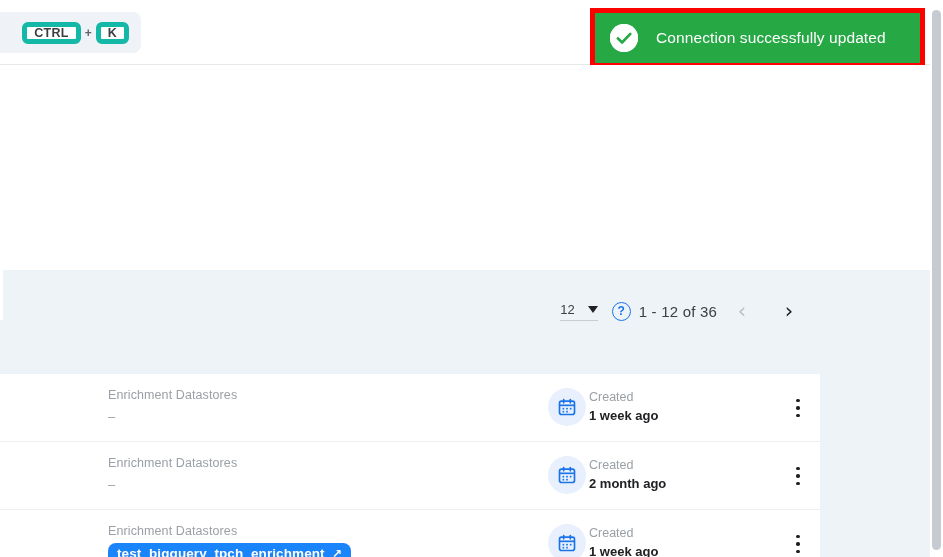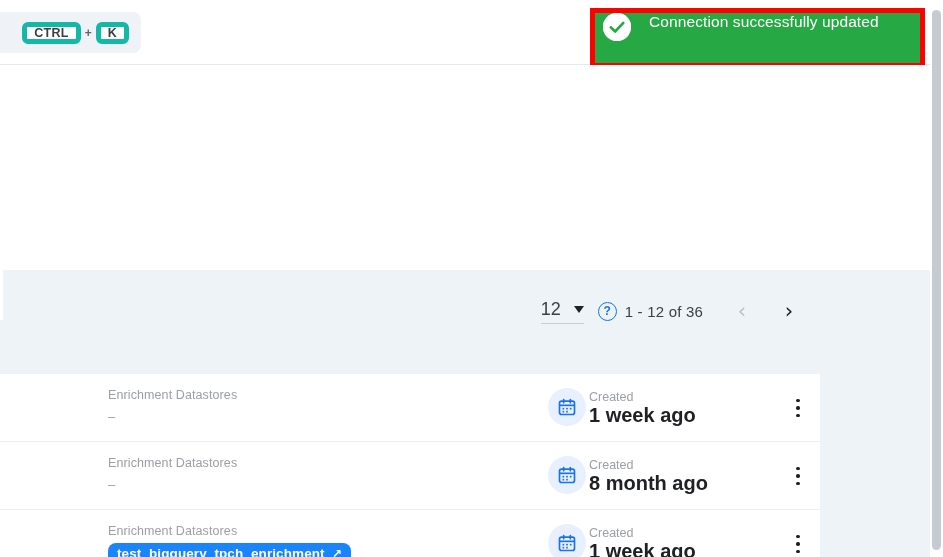--- a/index.html
+++ b/index.html
@@ -77,22 +77,22 @@
     height: 60px;
     border: 5px solid #ff0000;
     box-sizing: border-box;
     background: #26a844;
   }
   .toast {
     position: absolute;
     inset: 0;
     background: #26a844;
     display: flex;
-    align-items: flex-start;
-    padding-left: 8px;
+    align-items: center;
+    padding-left: 15px;
     box-sizing: border-box;
   }
   .toast-icon {
     width: 28px;
     height: 28px;
     flex: 0 0 28px;
     border-radius: 50%;
     background: #ffffff;
     display: flex;
     align-items: center;
@@ -148,21 +148,21 @@
   .page-size {
     position: relative;
     display: flex;
     align-items: center;
     gap: 13px;
     padding-bottom: 3px;
     border-bottom: 1px solid #c9cdd2;
     margin-right: 14px;
   }
   .page-size-value {
-    font-size: 18px;
+    font-size: 13px;
     color: #3c4043;
   }
   .caret-down {
     width: 0; height: 0;
     border-left: 5.5px solid transparent;
     border-right: 5.5px solid transparent;
     border-top: 7px solid #202124;
   }
   .help-icon {
     width: 19px; height: 19px;
@@ -174,21 +174,21 @@
     justify-content: center;
     font-size: 12px;
     font-weight: 600;
     box-sizing: border-box;
     margin-right: 8px;
   }
   .range-text {
     font-size: 15px;
     color: #3c4043;
     letter-spacing: .2px;
-    margin-right: 24px;
+    margin-right: 10px;
     white-space: nowrap;
   }
   .chev {
     width: 30px;
     height: 30px;
     display: flex;
     align-items: center;
     justify-content: center;
     font-size: 21px;
     line-height: 1;
@@ -266,21 +266,21 @@
     align-items: center;
     justify-content: center;
     flex: 0 0 38px;
   }
   .created-label {
     font-size: 12.5px;
     color: #9aa0a6;
     line-height: 15px;
   }
   .created-value {
-    font-size: 20px;
+    font-size: 13px;
     color: #202124;
     font-weight: 700;
     line-height: 19px;
     margin-top: 1px;
     white-space: nowrap;
   }
   .kebab {
     position: absolute;
     left: 789px;
     top: 24px;
@@ -406,21 +406,21 @@
             <line x1="16" y1="3" x2="16" y2="7" stroke="#1a73e8" stroke-width="2" stroke-linecap="round"></line>
             <rect x="6.6" y="13" width="2" height="2" fill="#1a73e8"></rect>
             <rect x="11" y="13" width="2" height="2" fill="#1a73e8"></rect>
             <rect x="15.4" y="13" width="2" height="2" fill="#1a73e8"></rect>
             <rect x="6.6" y="16.6" width="2" height="2" fill="#1a73e8"></rect>
             <rect x="11" y="16.6" width="2" height="2" fill="#1a73e8"></rect>
           </svg>
         </span>
         <span>
           <span class="created-label" style="display:block">Created</span>
-          <span class="created-value" style="display:block">8 month ago</span>
+          <span class="created-value" style="display:block">2 month ago</span>
         </span>
       </div>
       <div class="kebab">
         <span></span>
         <span></span>
         <span></span>
       </div>
     </div>
 
     <div class="row">

